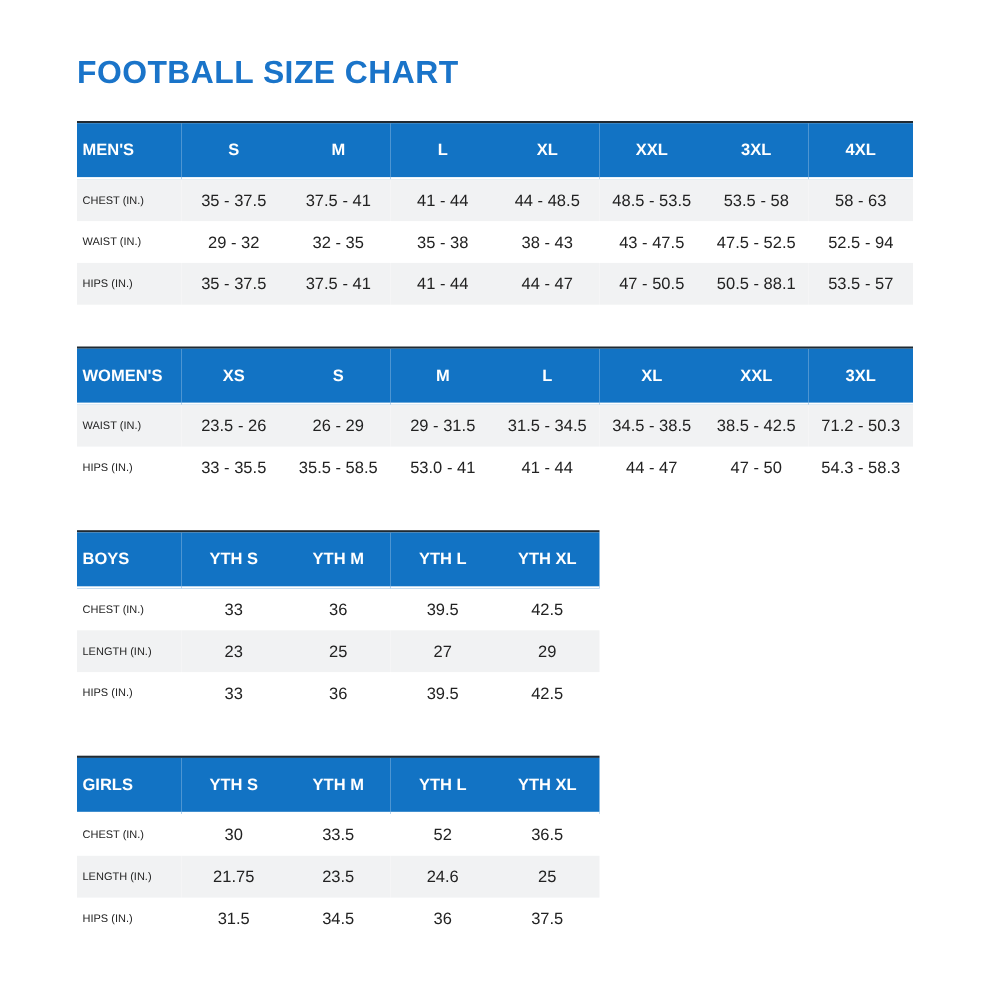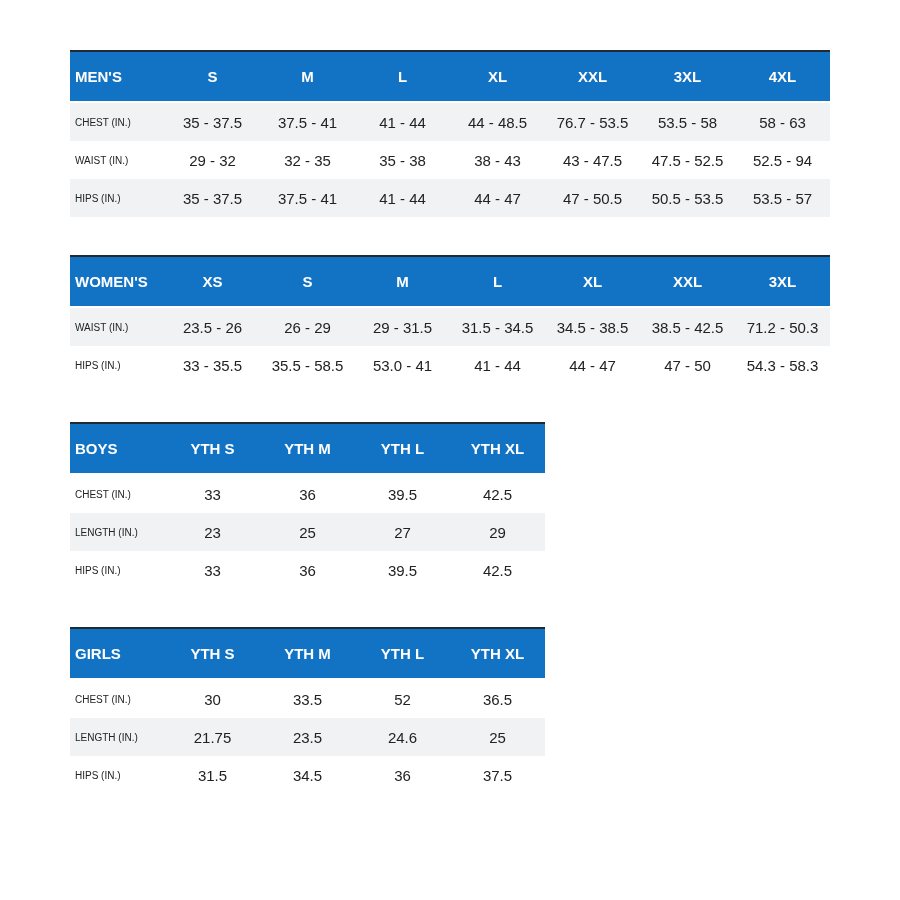--- a/index.html
+++ b/index.html
@@ -44,20 +44,21 @@
     height:38px;font-size:15px;text-align:center;padding:0;
     color:var(--body-text);
   }
   table.size-table tbody td.label-col{font-size:10px;}
   table.size-table tbody tr.shaded{background:var(--stripe);}
 </style>
 </head>
 <body>
 
 <div class="page">
+  <h1 class="page-title">FOOTBALL SIZE CHART</h1>
   <div id="tables-root">
       <table class="size-table wide">
         <thead>
           <tr>
             <th class="label-col">MEN'S</th>
             <th>S</th>
             <th>M</th>
             <th>L</th>
             <th>XL</th>
             <th>XXL</th>
@@ -65,42 +66,42 @@
             <th>4XL</th>
           </tr>
         </thead>
         <tbody>
           <tr class="shaded">
             <td class="label-col">CHEST (IN.)</td>
             <td>35 - 37.5</td>
             <td>37.5 - 41</td>
             <td>41 - 44</td>
             <td>44 - 48.5</td>
-            <td>76.7 - 53.5</td>
+            <td>48.5 - 53.5</td>
             <td>53.5 - 58</td>
             <td>58 - 63</td>
           </tr>
           <tr>
             <td class="label-col">WAIST (IN.)</td>
             <td>29 - 32</td>
             <td>32 - 35</td>
             <td>35 - 38</td>
             <td>38 - 43</td>
             <td>43 - 47.5</td>
             <td>47.5 - 52.5</td>
             <td>52.5 - 94</td>
           </tr>
           <tr class="shaded">
             <td class="label-col">HIPS (IN.)</td>
             <td>35 - 37.5</td>
             <td>37.5 - 41</td>
             <td>41 - 44</td>
             <td>44 - 47</td>
             <td>47 - 50.5</td>
-            <td>50.5 - 53.5</td>
+            <td>50.5 - 88.1</td>
             <td>53.5 - 57</td>
           </tr>
         </tbody>
       </table>
       <table class="size-table wide">
         <thead>
           <tr>
             <th class="label-col">WOMEN'S</th>
             <th>XS</th>
             <th>S</th>

